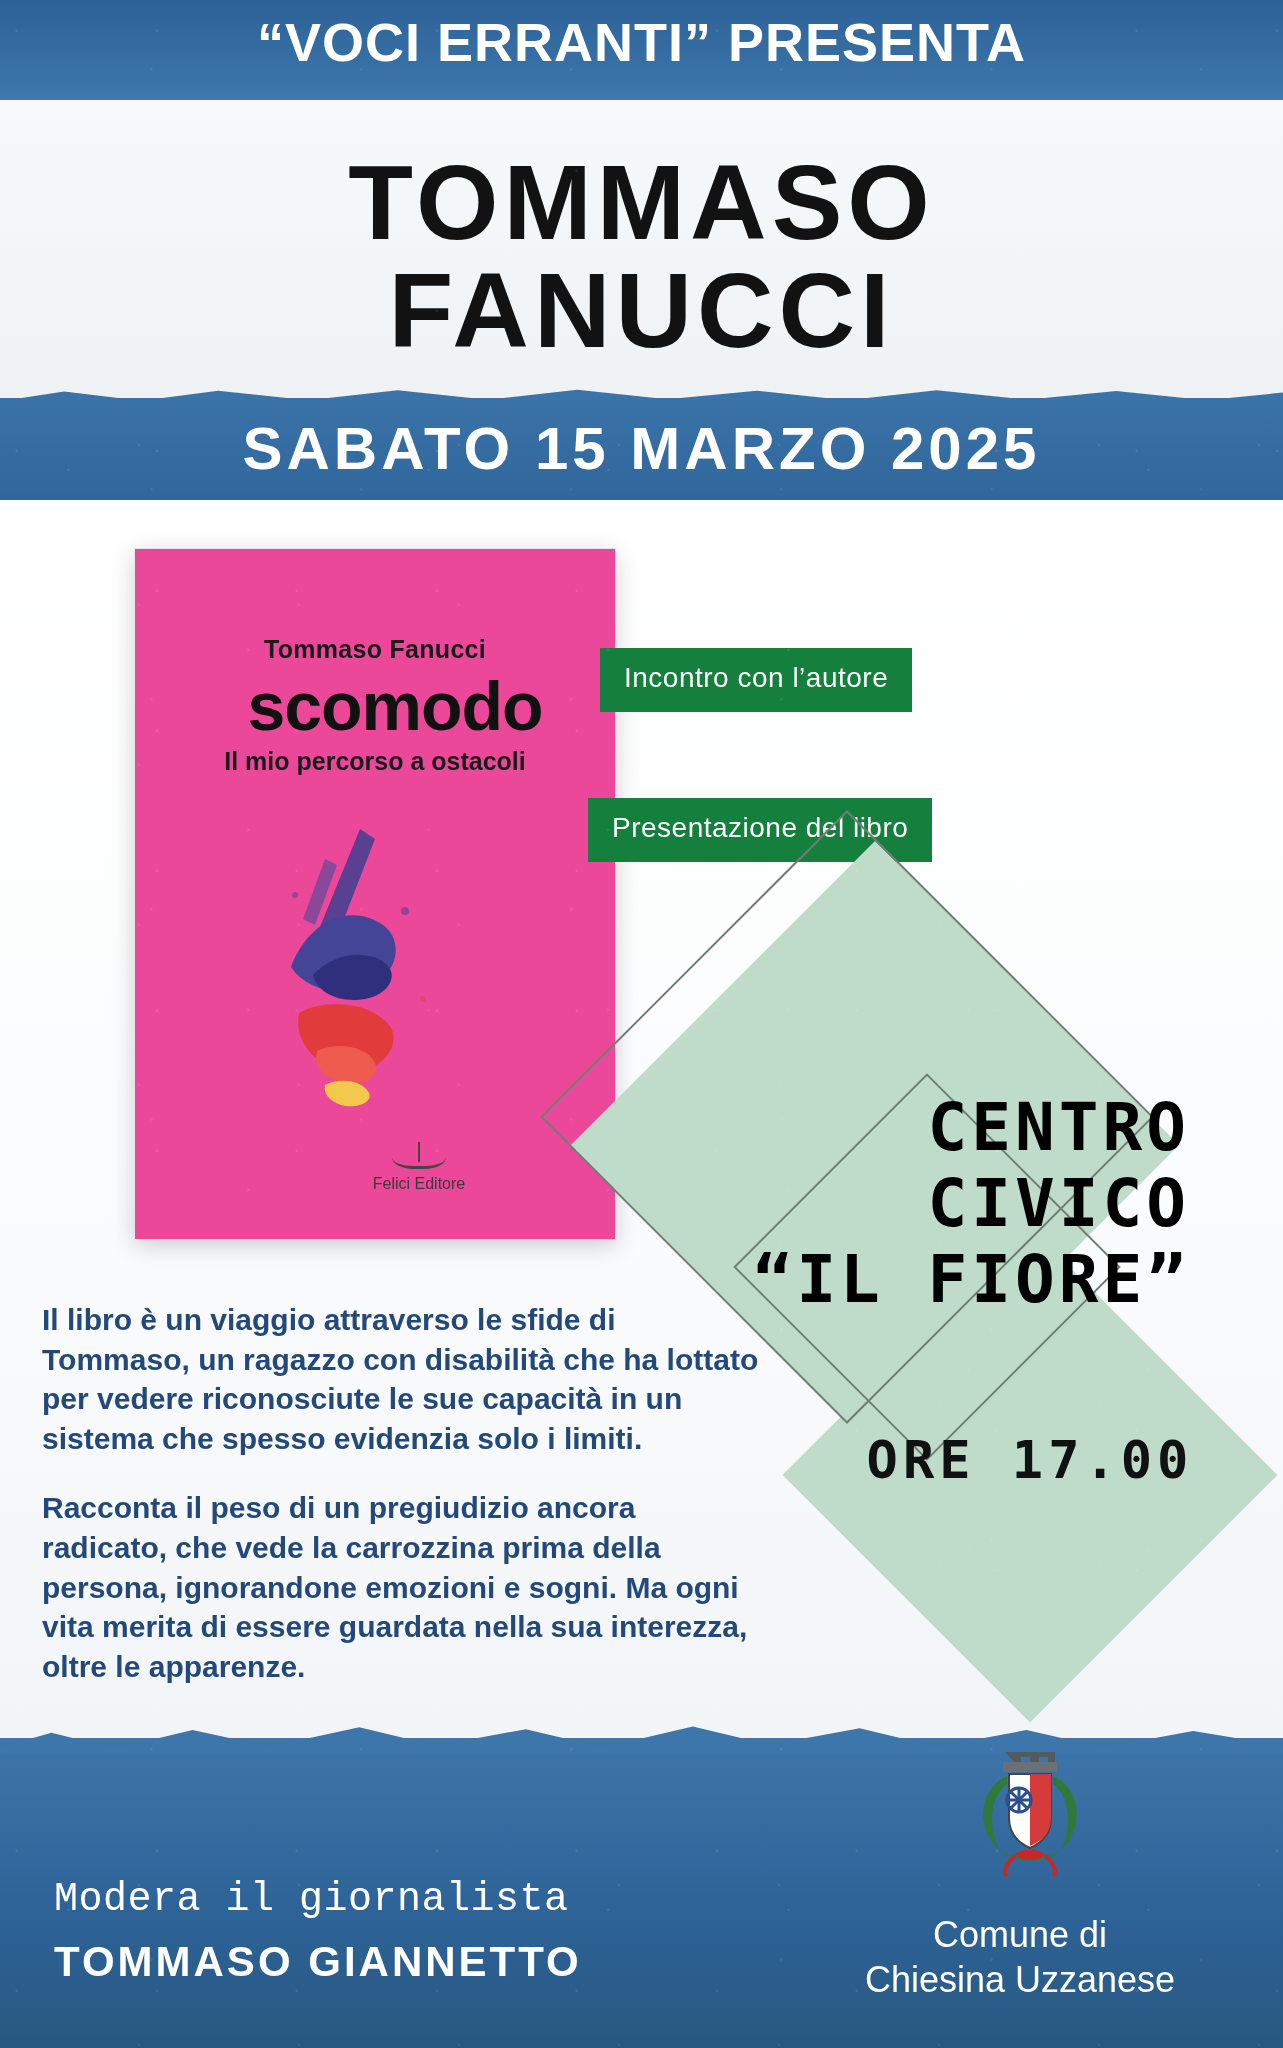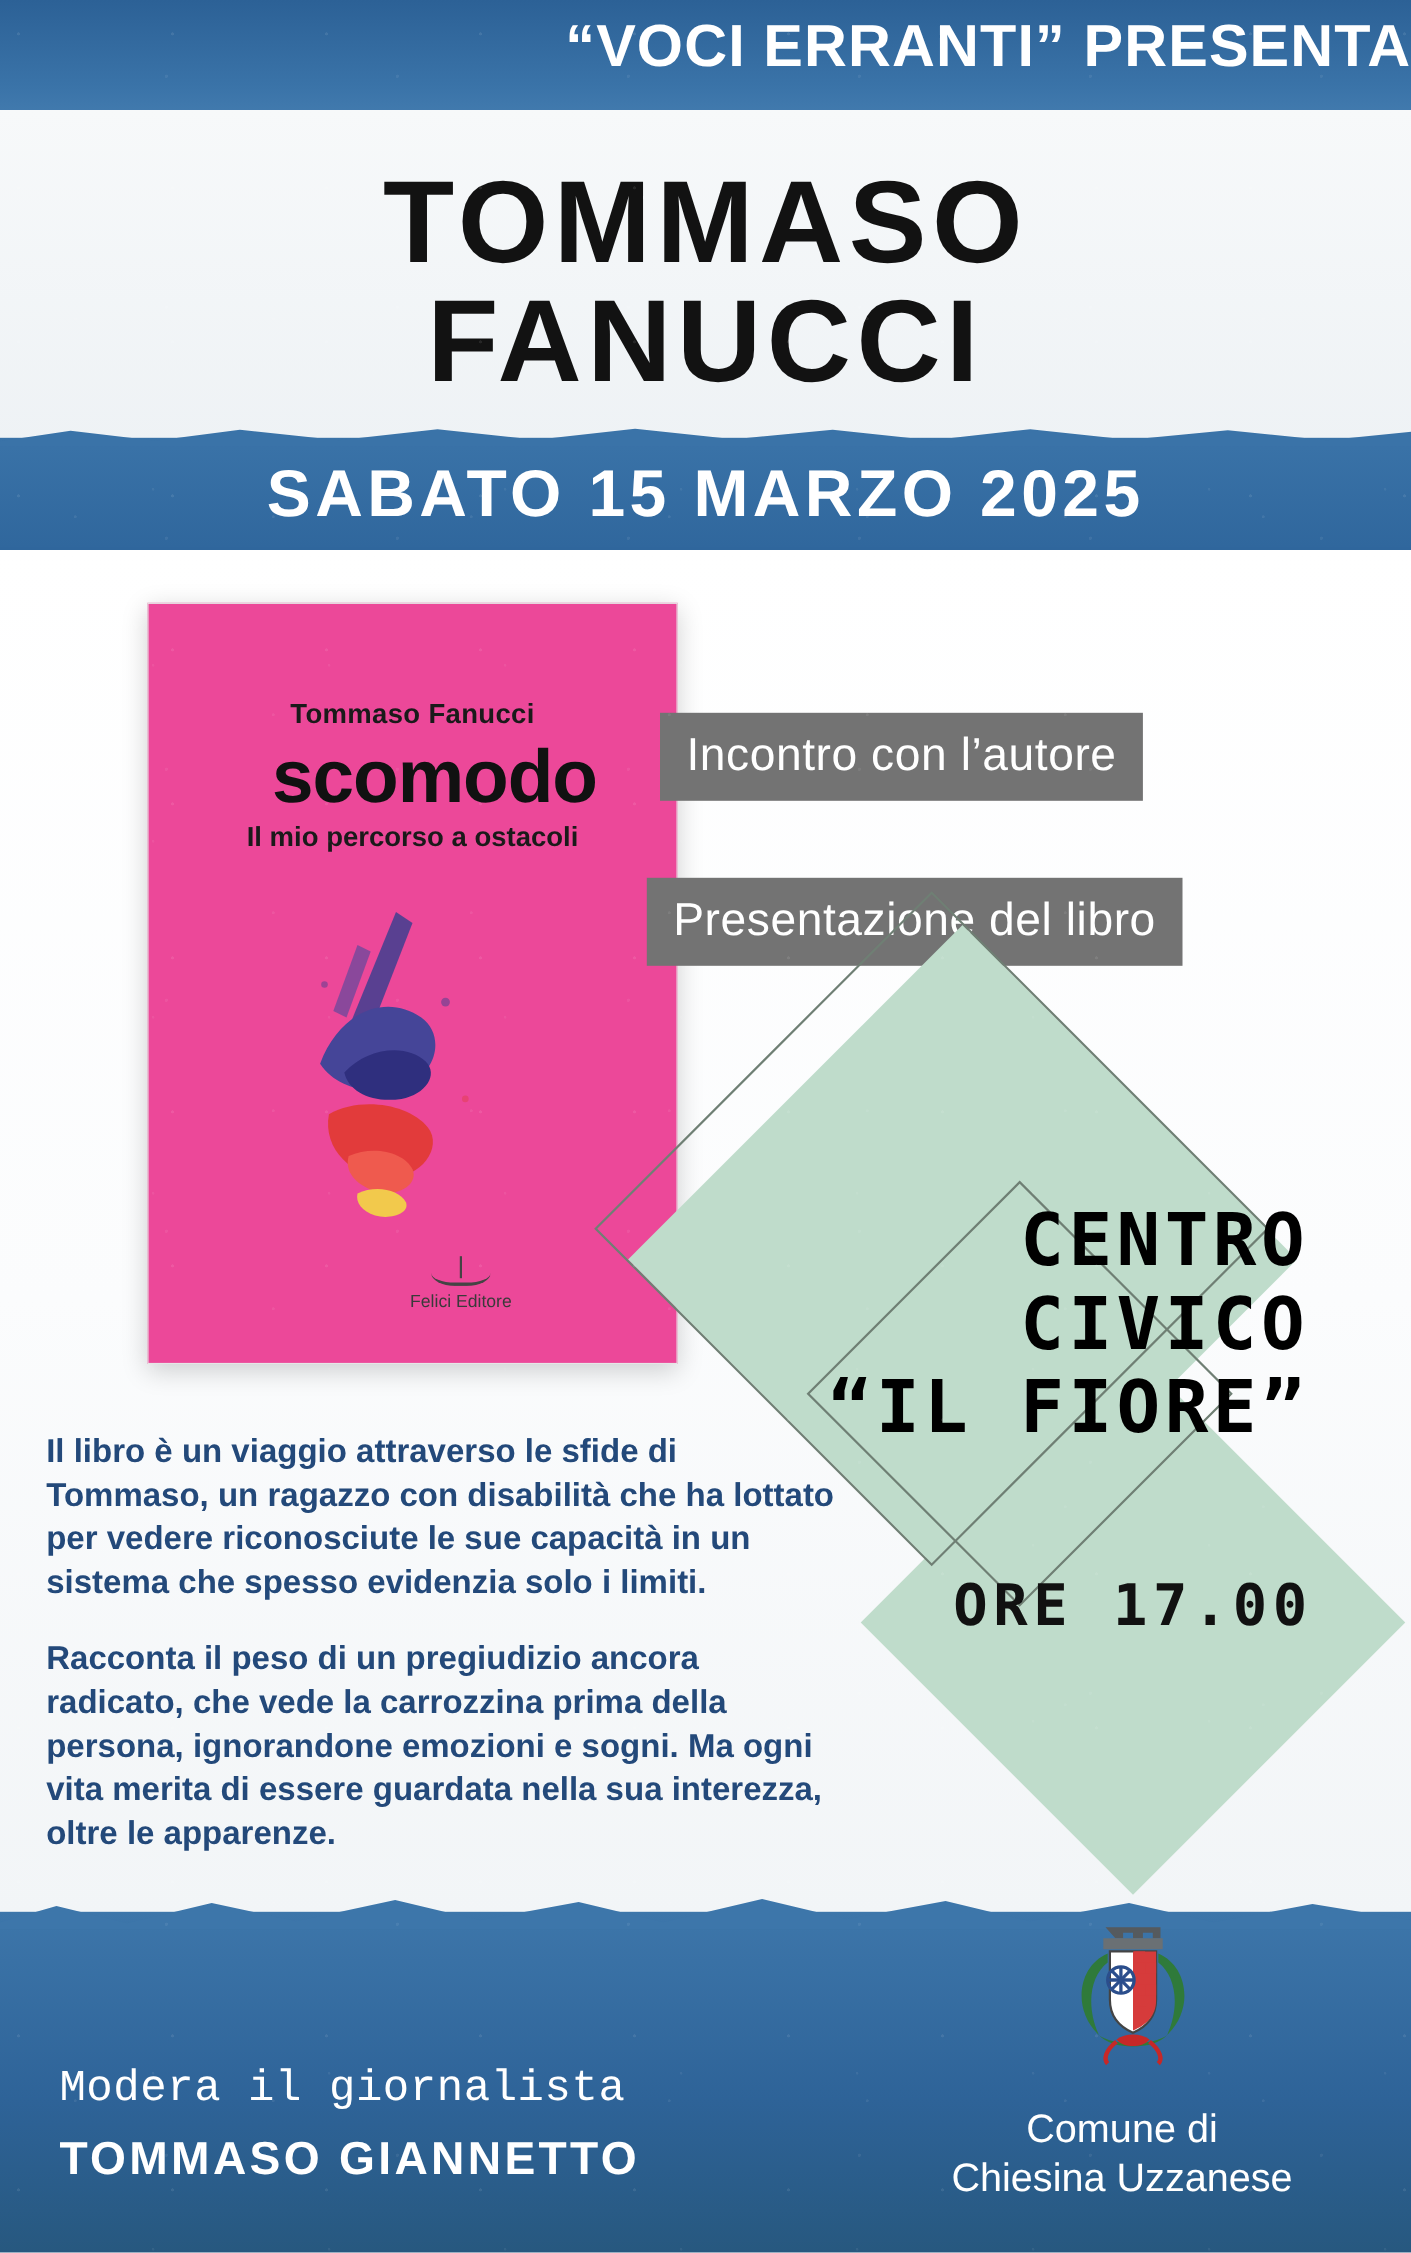--- a/index.html
+++ b/index.html
@@ -101,21 +101,21 @@
       radial-gradient(circle at 72% 33%, rgba(255,255,255,.55) 0 1.3px, transparent 1.7px),
       radial-gradient(circle at 87% 78%, rgba(255,255,255,.5) 0 1px, transparent 1.4px);
     background-size: 140px 140px, 180px 180px, 210px 210px, 160px 160px;
   }
 
   
   .presenta {
     position: absolute;
     left: 0; top: 14px;
     width: 100%;
-    text-align: right;
+    text-align: center;
     color: #ffffff;
     font-size: 54px;
     font-weight: 700;
     letter-spacing: 1px;
     line-height: 1.05;
   }
   .author {
     position: absolute;
     left: 0; top: 148px;
     width: 100%;
@@ -204,23 +204,23 @@
     position: absolute;
     left: 50%; top: 2px;
     transform: translateX(-50%);
     width: 2px; height: 20px;
     background: #444;
   }
 
   
   .ribbon {
     position: absolute;
-    background: #737373;
+    background: #15803d;
     color: #ffffff;
-    font-size: 42px;
+    font-size: 28px;
     padding: 14px 24px 18px 24px;
     letter-spacing: .5px;
     white-space: nowrap;
   }
   .ribbon-1 { left: 600px; top: 648px; }
   .ribbon-2 { left: 588px; top: 798px; }
 
   
   .diamond {
     position: absolute;

